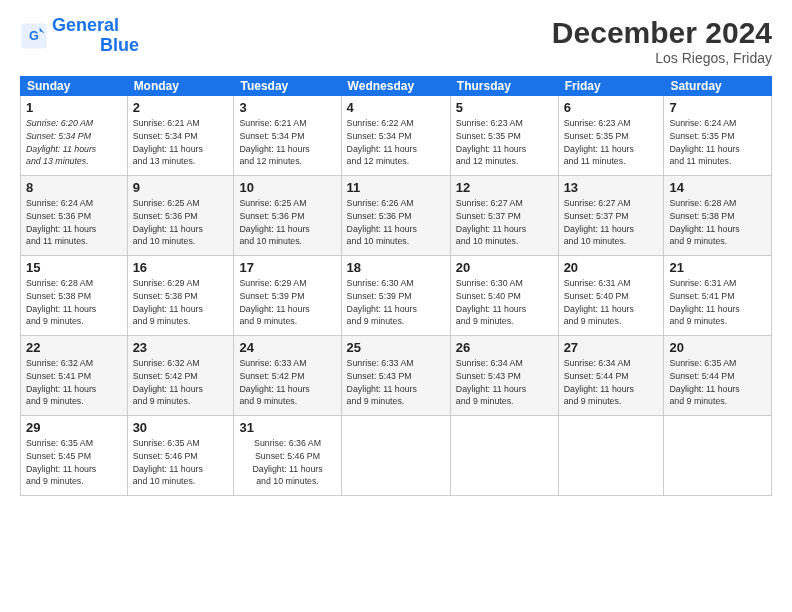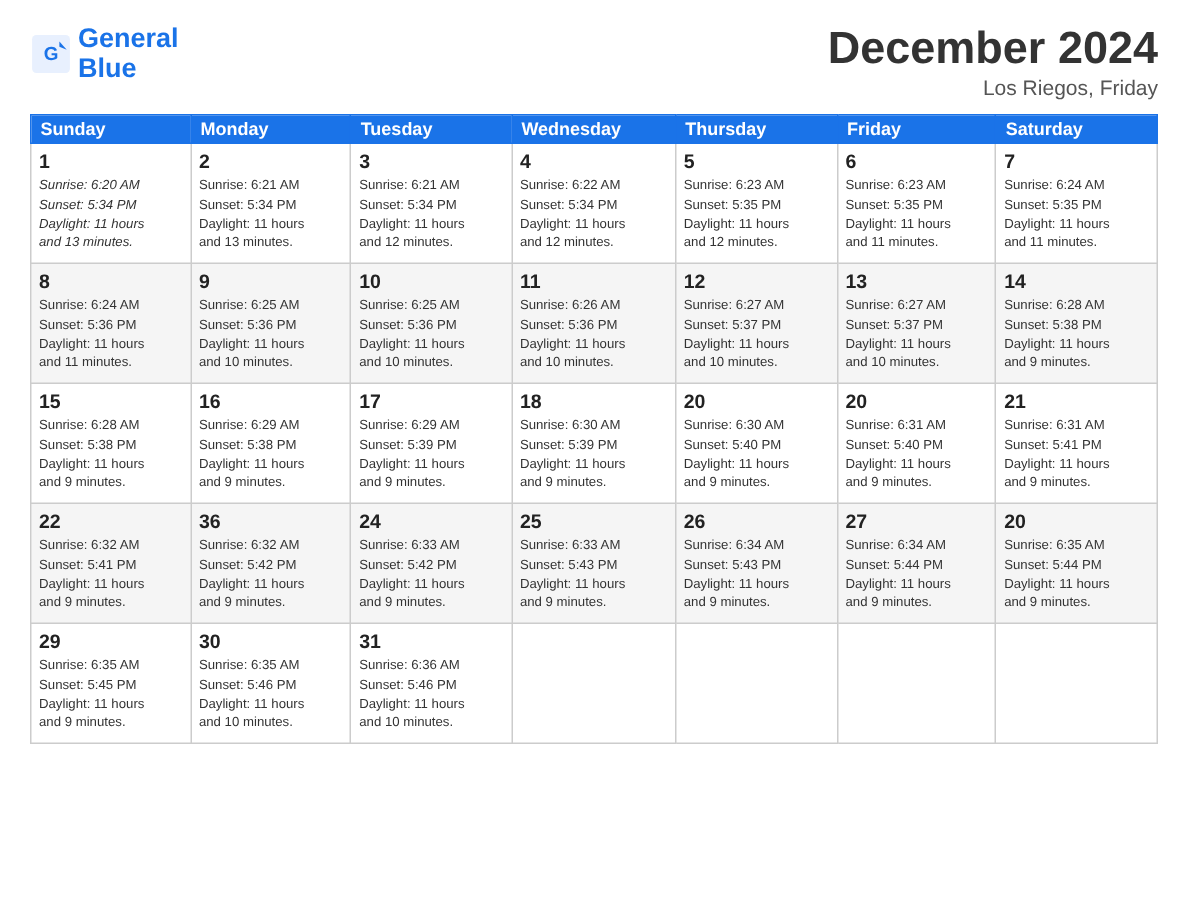--- a/index.html
+++ b/index.html
@@ -98,21 +98,21 @@
 <div class="page">
   <div class="header">
     <div class="logo">
       <svg class="logo-icon" viewBox="0 0 40 40">
         <rect x="2" y="2" width="36" height="36" rx="4" fill="#e8f0fe"></rect>
         <text x="20" y="26" font-size="18" font-weight="bold" text-anchor="middle" fill="#1a73e8">G</text>
         <path d="M28 8 L35 16 L28 13 Z" fill="#1a73e8"></path>
       </svg>
       <div class="logo-text">
         <div><span>General</span></div>
-        <div style="color:#1a73e8;">Blue</div>
+        <div style="color:#1a73e8;margin-left:48px;">Blue</div>
       </div>
     </div>
     <div class="title-area">
       <div class="month-title">December 2024</div>
       <div class="location">Los Riegos, Friday</div>
     </div>
   </div>
 
   <table class="calendar">
     <thead>
@@ -282,21 +282,21 @@
         </tr>
         <tr>
           <td>
             <span class="day-num">22</span>
             <div class="day-info" style="white-space: pre-line;">Sunrise: 6:32 AM
 Sunset: 5:41 PM
 Daylight: 11 hours
 and 9 minutes.</div>
           </td>
           <td>
-            <span class="day-num">36</span>
+            <span class="day-num">23</span>
             <div class="day-info" style="white-space: pre-line;">Sunrise: 6:32 AM
 Sunset: 5:42 PM
 Daylight: 11 hours
 and 9 minutes.</div>
           </td>
           <td>
             <span class="day-num">24</span>
             <div class="day-info" style="white-space: pre-line;">Sunrise: 6:33 AM
 Sunset: 5:42 PM
 Daylight: 11 hours
@@ -341,21 +341,21 @@
           </td>
           <td>
             <span class="day-num">30</span>
             <div class="day-info" style="white-space: pre-line;">Sunrise: 6:35 AM
 Sunset: 5:46 PM
 Daylight: 11 hours
 and 10 minutes.</div>
           </td>
           <td>
             <span class="day-num">31</span>
-            <div class="day-info" style="white-space: pre-line;">Sunrise: 6:36 AM
+            <div class="day-info" style="white-space: pre-line; text-align: center;">Sunrise: 6:36 AM
 Sunset: 5:46 PM
 Daylight: 11 hours
 and 10 minutes.</div>
           </td>
           <td class="empty-cell"></td>
           <td class="empty-cell"></td>
           <td class="empty-cell"></td>
           <td class="empty-cell"></td>
         </tr>
       </tbody>

